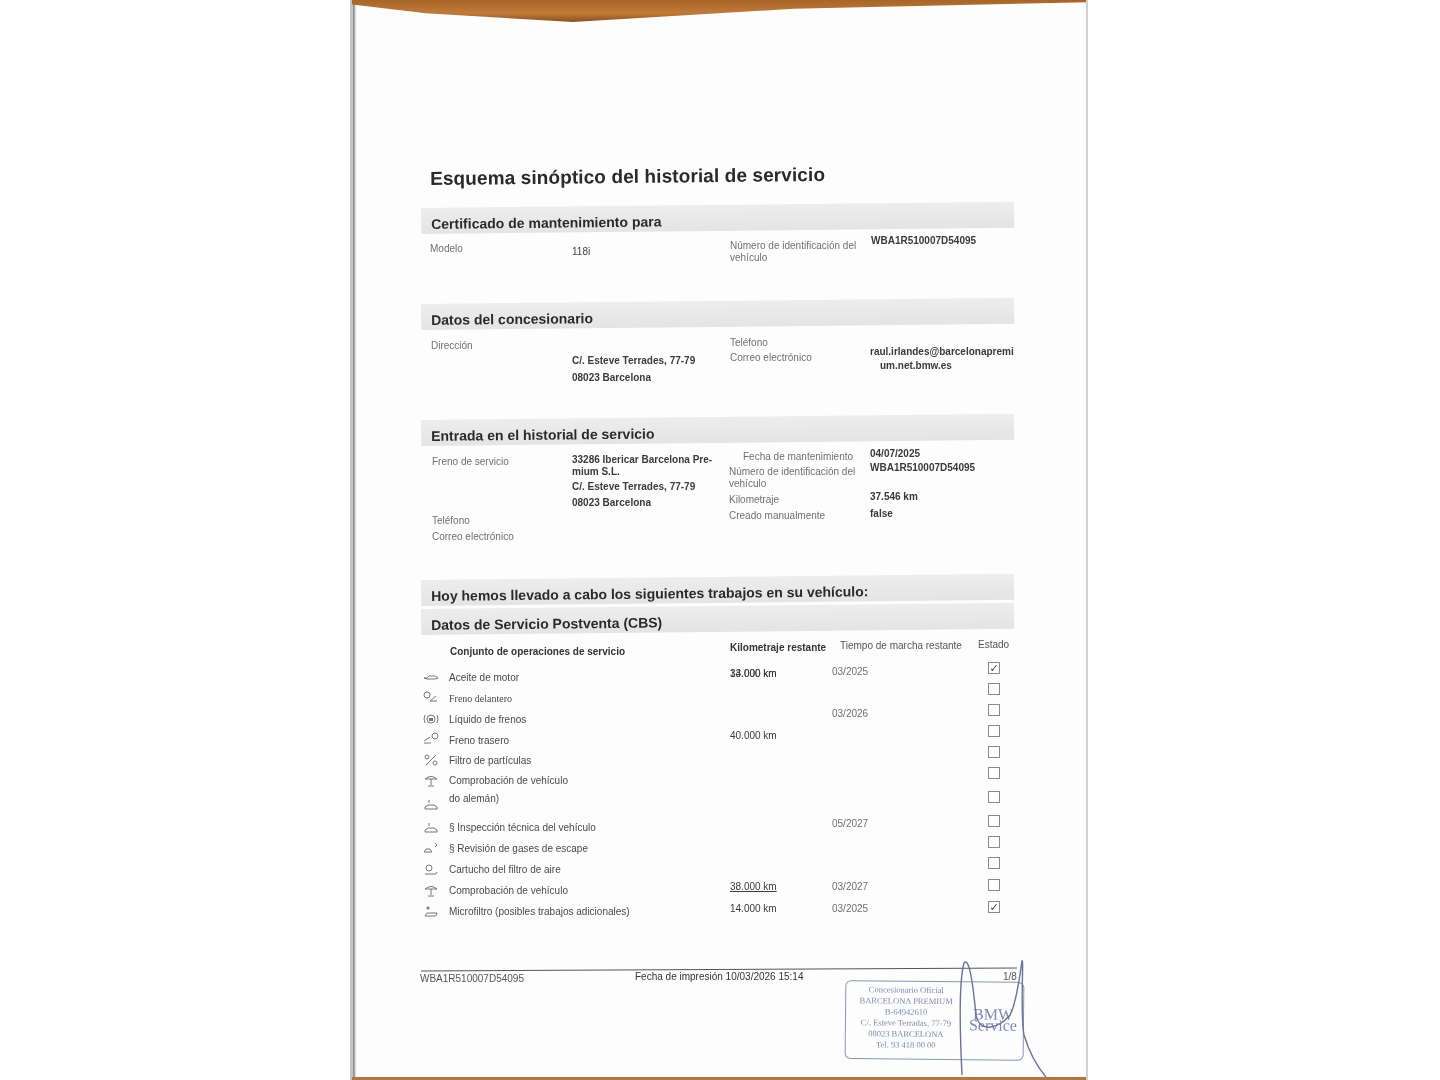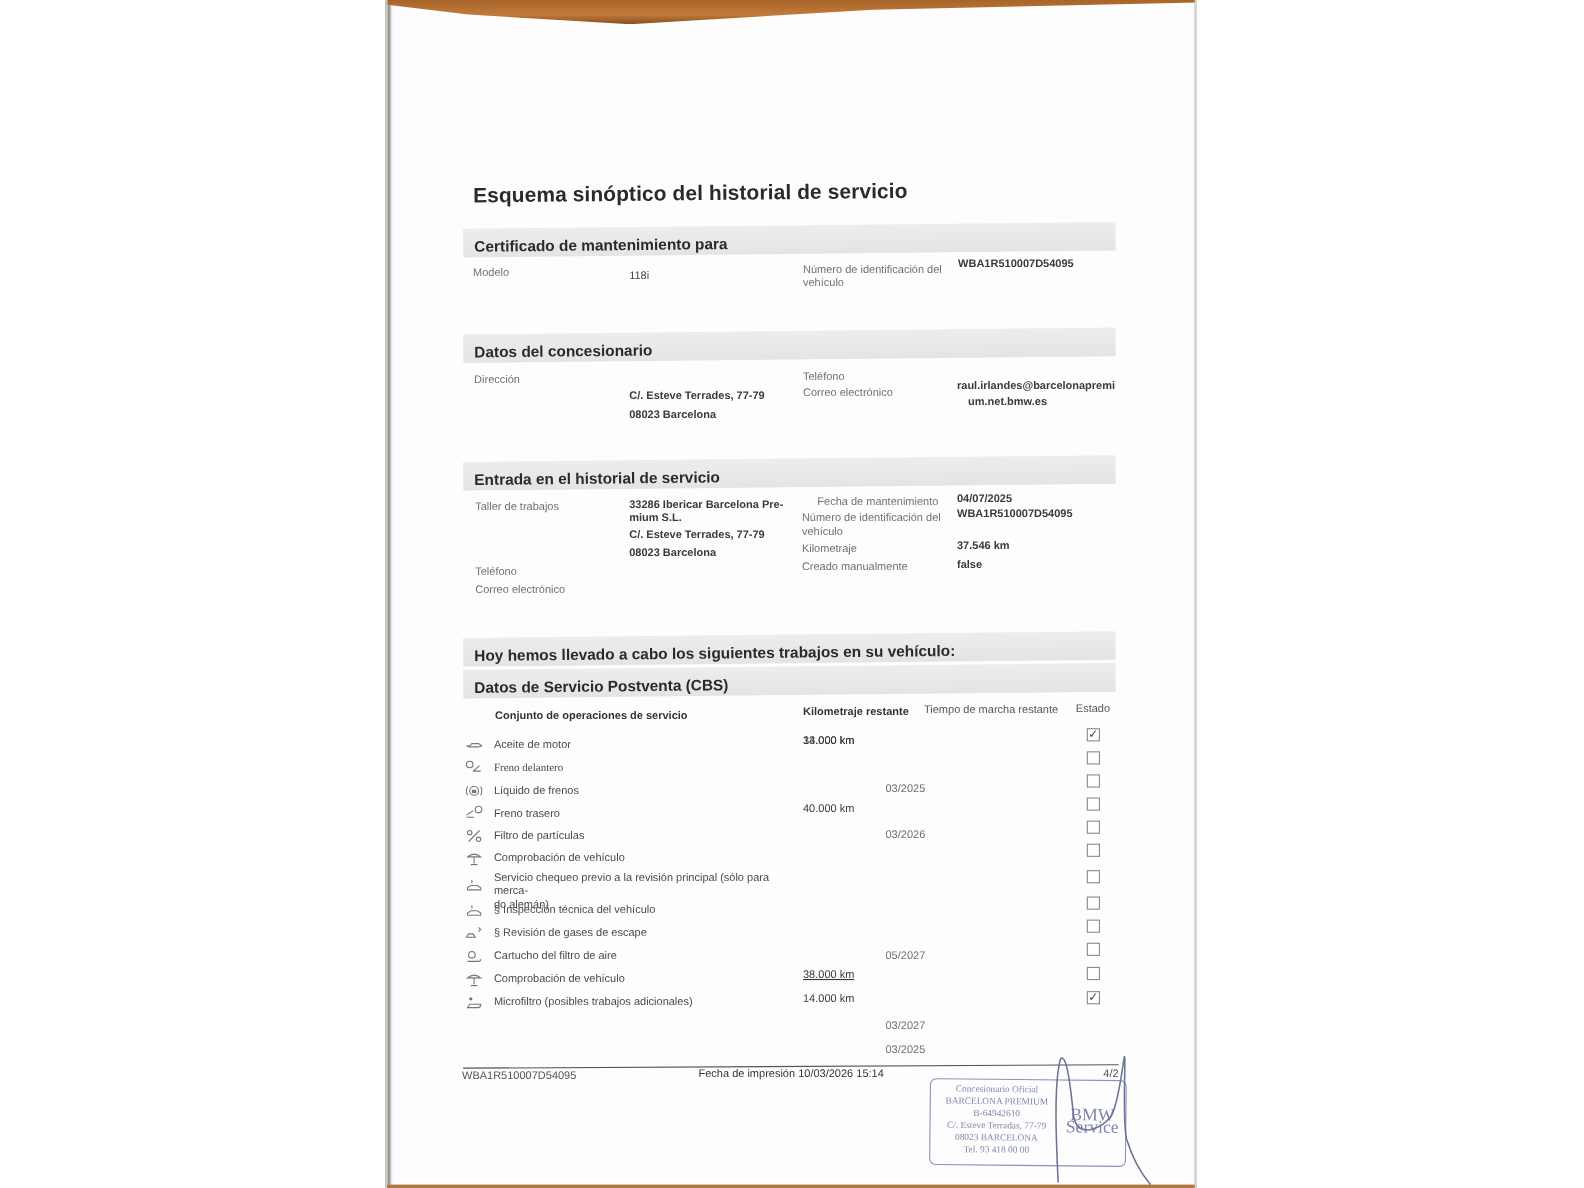--- a/index.html
+++ b/index.html
@@ -42,21 +42,21 @@
       font-size: 14px; font-weight: bold; color: #2a2a2a;
     }
     .lbl { position: absolute; font-size: 10px; color: #707070; line-height: 12px; }
     .val { position: absolute; font-size: 10px; font-weight: bold; color: #3a3a3a; line-height: 12px; }
     .hdr { position: absolute; font-size: 10px; color: #555; }
     .hdr.bold { font-weight: bold; color: #333; }
 
     .row-icon { position: absolute; left: 423px; width: 16px; height: 12px; }
     .row-label { position: absolute; left: 449px; font-size: 10px; color: #4a4a4a; line-height: 12px; width: 270px; }
     .row-km { position: absolute; left: 730px; font-size: 10px; color: #3a3a3a; }
-    .row-time { position: absolute; left: 805px; font-size: 10px; color: #707070; margin-top: 46px; }
+    .row-time { position: absolute; left: 832px; font-size: 10px; color: #707070; }
     .cb {
       position: absolute; left: 988px; width: 12px; height: 12px;
       border: 1px solid #8a8a8a; background: #fff; box-sizing: border-box;
       font-size: 11px; line-height: 10px; text-align: center; color: #444;
     }
 
     .footer-line { position: absolute; left: 421px; top: 969px; width: 596px; height: 1px; background: #555; transform: rotate(-0.3deg); }
     .footer-vin { position: absolute; left: 420px; top: 973px; font-size: 10px; color: #555; }
     .footer-date { position: absolute; left: 635px; top: 971px; font-size: 10px; color: #333; }
     .footer-page { position: absolute; left: 1003px; top: 971px; font-size: 10px; color: #555; }
@@ -100,21 +100,21 @@
 <div class="val" style="left:572px;top:355px;">C/. Esteve Terrades, 77-79</div>
 <div class="val" style="left:572px;top:372px;">08023 Barcelona</div>
 <div class="lbl" style="left:730px;top:337px;">Teléfono</div>
 <div class="lbl" style="left:730px;top:352px;">Correo electrónico</div>
 <div class="val" style="left:870px;top:346px;">raul.irlandes@barcelonapremi</div>
 <div class="val" style="left:870px;top:360px;padding-left:10px;">um.net.bmw.es</div>
 
 <div class="section-bar" style="top:420px;">
   <span>Entrada en el historial de servicio</span>
 </div>
-<div class="lbl" style="left:432px;top:456px;">Taller de trabajos</div>
+<div class="lbl" style="left:432px;top:456px;">Freno de servicio</div>
 <div class="val" style="left:572px;top:454px;">33286 Ibericar Barcelona Pre-</div>
 <div class="val" style="left:572px;top:466px;">mium S.L.</div>
 <div class="val" style="left:572px;top:481px;">C/. Esteve Terrades, 77-79</div>
 <div class="val" style="left:572px;top:497px;">08023 Barcelona</div>
 <div class="lbl" style="left:432px;top:515px;">Teléfono</div>
 <div class="lbl" style="left:432px;top:531px;">Correo electrónico</div>
 
 <div class="lbl" style="left:729px;top:451px;margin-left:14px;">Fecha de mantenimiento</div>
 <div class="val" style="left:870px;top:448px;">04/07/2025</div>
 <div class="lbl" style="left:729px;top:466px;">
@@ -193,21 +193,20 @@
 <div class="row-label" style="top:775px;">Comprobación de vehículo</div>
 <div class="row-km" style="top:771px;"></div>
 <div class="row-time" style="top:771px;"></div>
 <div class="cb" style="top:767px;"></div>
 
 <svg class="row-icon" style="top:799px;" viewBox="0 0 16 12">
     <path d="M2 10 h12 v-2 l-3 -2 h-6 l-3 2 z" fill="none" stroke="#777"></path>
     <path d="M6 4 v-3" stroke="#777"></path>
   </svg>
 <div class="row-label" style="top:793px;">
-  <div>Servicio chequeo previo a la revisión principal (sólo para merca-</div>
   <div>do alemán)</div>
 </div>
 <div class="row-km" style="top:795px;"></div>
 <div class="row-time" style="top:795px;"></div>
 <div class="cb" style="top:791px;"></div>
 
 <svg class="row-icon" style="top:822px;" viewBox="0 0 16 12">
     <path d="M2 10 h12 v-2 l-3 -2 h-6 l-3 2 z" fill="none" stroke="#777"></path>
     <path d="M6 4 v-3" stroke="#777"></path>
   </svg>
@@ -248,21 +247,21 @@
     <path d="M2 10 h10 q2 0 2 -3 h-10 z" fill="none" stroke="#777"></path>
   </svg>
 <div class="row-label" style="top:906px;">Microfiltro (posibles trabajos adicionales)</div>
 <div class="row-km" style="top:903px;">14.000 km</div>
 <div class="row-time" style="top:903px;">03/2025</div>
 <div class="cb" style="top:901px;">✓</div>
 
 <div class="footer-line"></div>
 <div class="footer-vin">WBA1R510007D54095</div>
 <div class="footer-date">Fecha de impresión 10/03/2026 15:14</div>
-<div class="footer-page">4/2</div>
+<div class="footer-page">1/8</div>
 
 <div class="stamp">
   <div class="stamp-lines">
     <div>Concesionario Oficial</div>
     <div>BARCELONA PREMIUM</div>
     <div>B-64942610</div>
     <div>C/. Esteve Terradas, 77-79</div>
     <div>08023 BARCELONA</div>
     <div>Tel. 93 418 00 00</div>
   </div>

